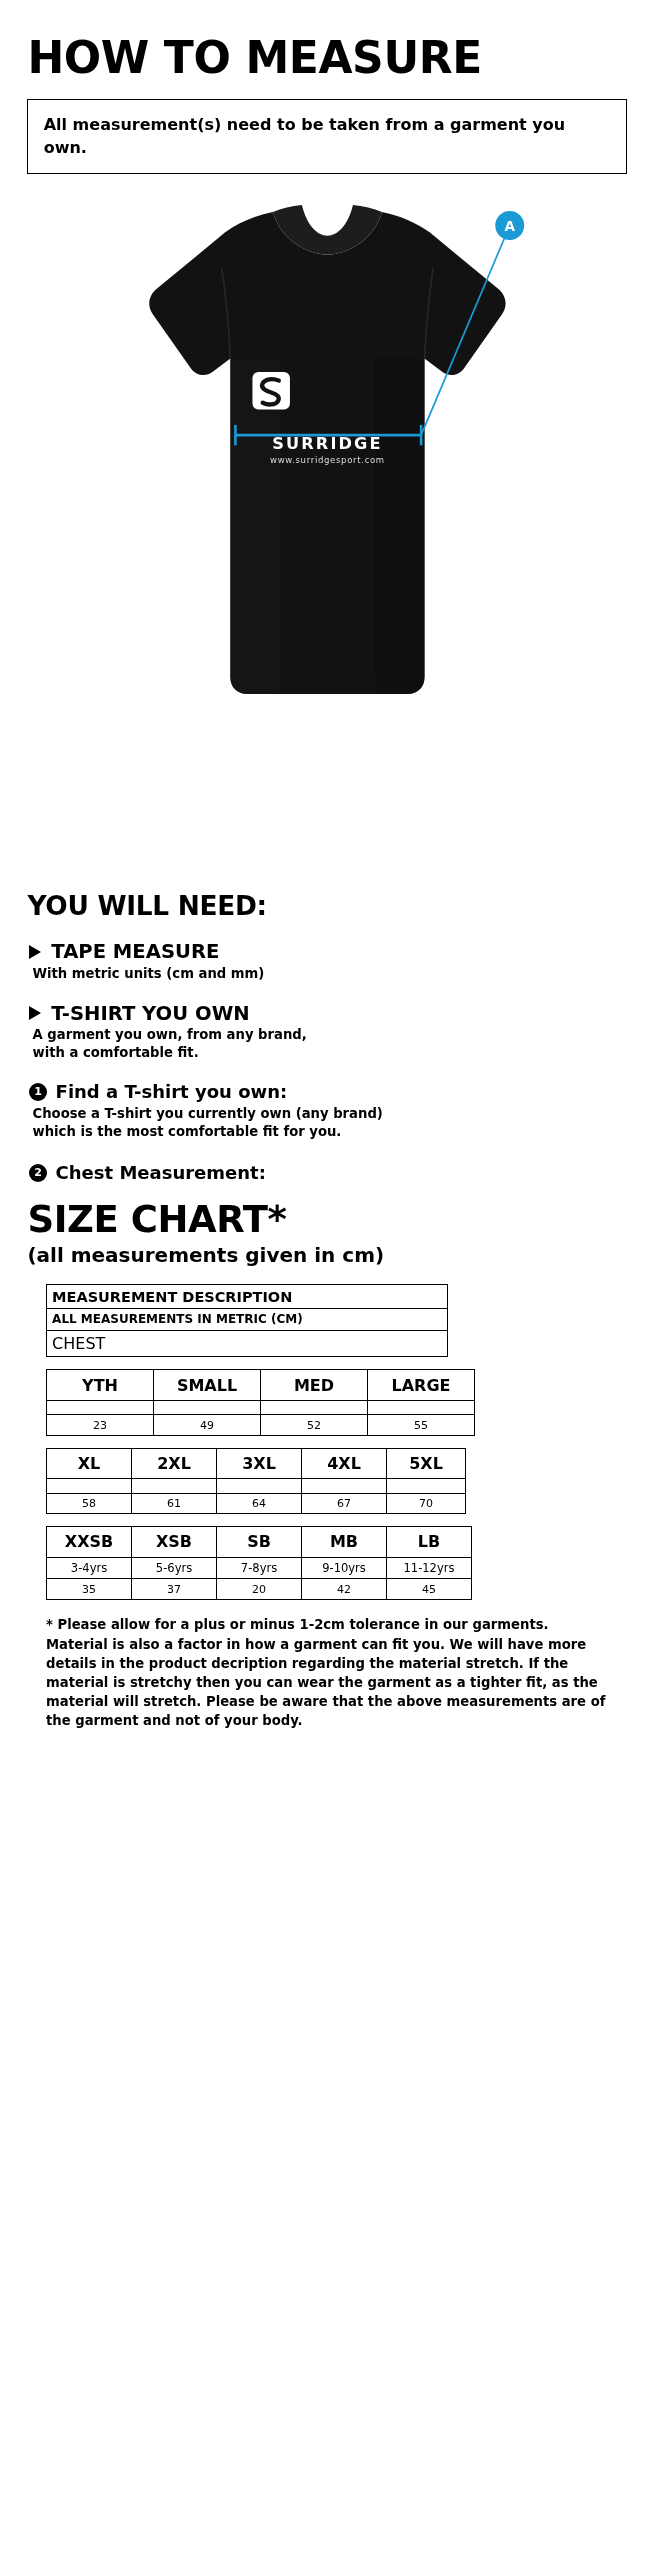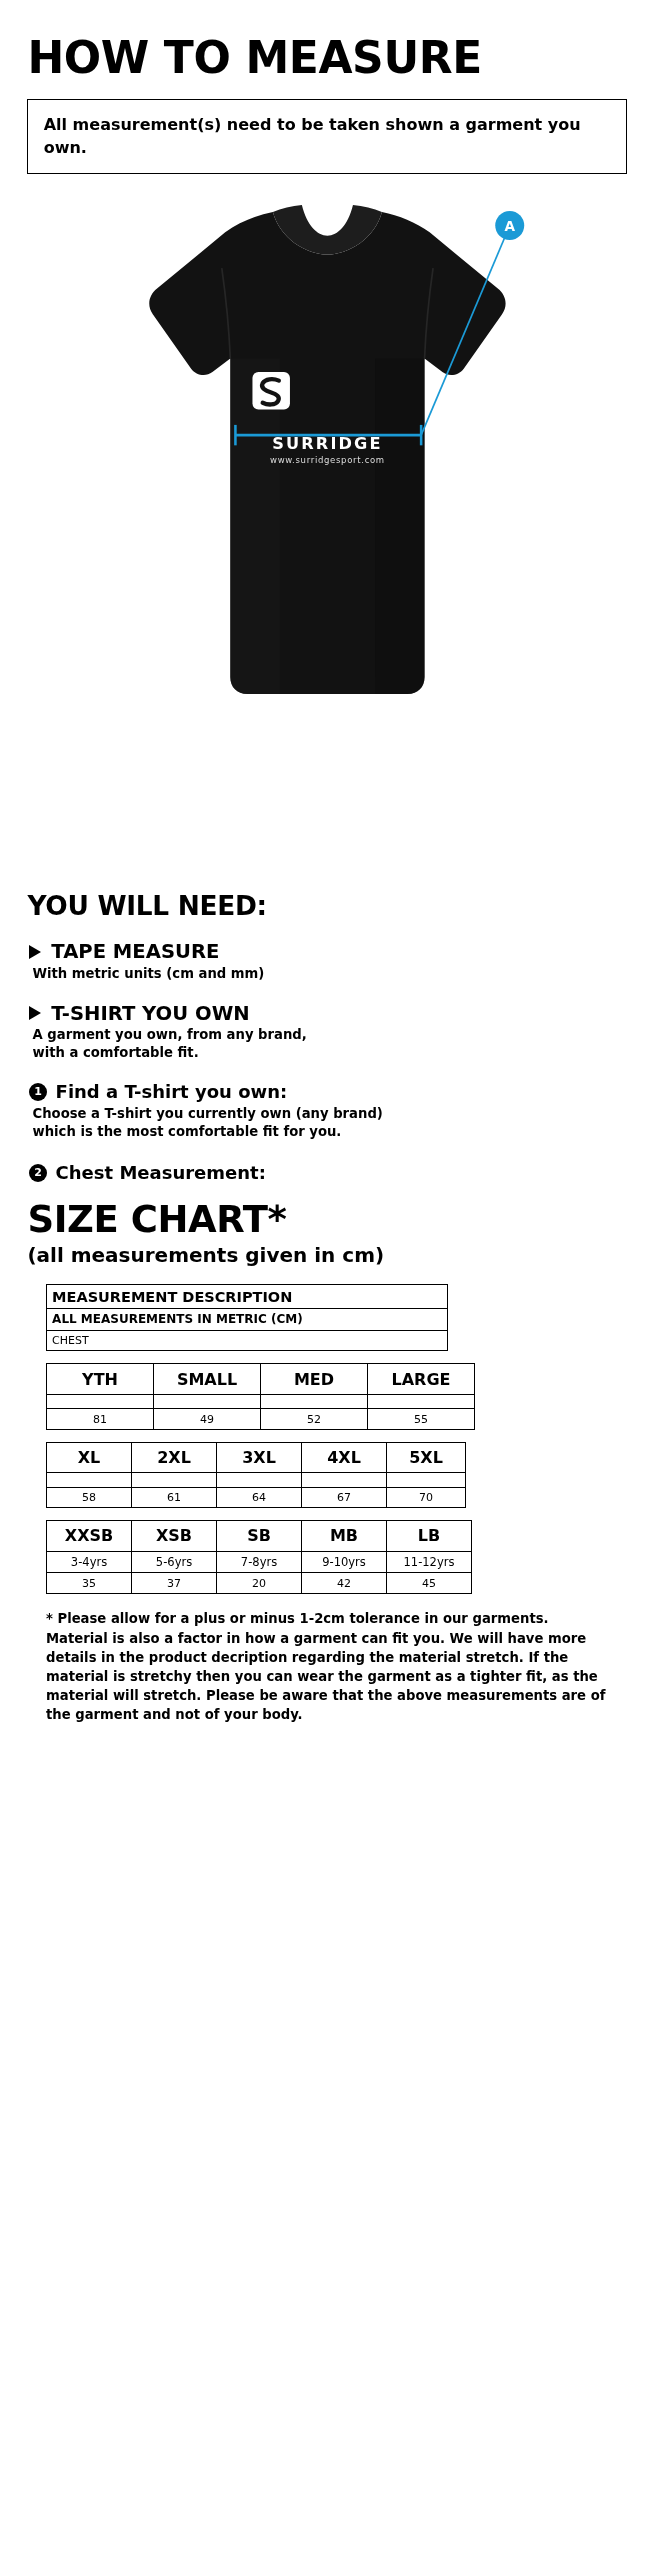--- a/index.html
+++ b/index.html
@@ -132,21 +132,21 @@
     text-align: center;
     font-weight: bold;
   }
 
   .desc-table td {
     text-align: left;
     padding: 3.4px 5.1px;
   }
   .desc-table .r1 { font-size: 14.5px; font-weight: bold; }
   .desc-table .r2 { font-size: 12px; font-weight: bold; }
-  .desc-table .r3 { font-size: 11px; font-weight: normal; margin-left: 18px; }
+  .desc-table .r3 { font-size: 16px; font-weight: normal; margin-left: 18px; }
 
   .size-table .hdr { font-size: 16px; padding: 5.1px 0; }
   .size-table .spacer { height: 14.5px; }
   .size-table .val { font-size: 11px; padding: 3.4px 0; font-weight: normal; }
   .size-table .age { font-size: 11.5px; padding: 3.4px 0; font-weight: normal; }
 
   .footnote {
     font-size: 13.2px;
     font-weight: bold;
     line-height: 1.45;
@@ -154,21 +154,21 @@
     max-width: 562px;
   }
 </style>
 </head>
 <body>
 
 <div class="page">
 
   <h1 class="main-title">HOW TO MEASURE</h1>
 
-  <div class="notice-box">All measurement(s) need to be taken shown a garment you own.</div>
+  <div class="notice-box">All measurement(s) need to be taken from a garment you own.</div>
 
   <div class="diagram">
     <svg width="606" height="673" viewBox="0 0 711 790" xmlns="http://www.w3.org/2000/svg">
 
       <g>
         <path d="M236 38
                  C252 26, 272 18, 292 14
                  C300 44, 330 64, 356 64
                  C382 64, 412 44, 420 14
                  C440 18, 460 26, 476 38
@@ -272,21 +272,21 @@
       <td class="hdr" style="width:107px">MED</td>
       <td class="hdr" style="width:107px">LARGE</td>
     </tr>
     <tr>
       <td class="spacer"></td>
       <td class="spacer"></td>
       <td class="spacer"></td>
       <td class="spacer"></td>
     </tr>
     <tr>
-      <td class="val">81</td>
+      <td class="val">23</td>
       <td class="val">49</td>
       <td class="val">52</td>
       <td class="val">55</td>
     </tr>
   </tbody>
     </table>
 
   <table class="size-table">
     <tbody>
         <tr>

